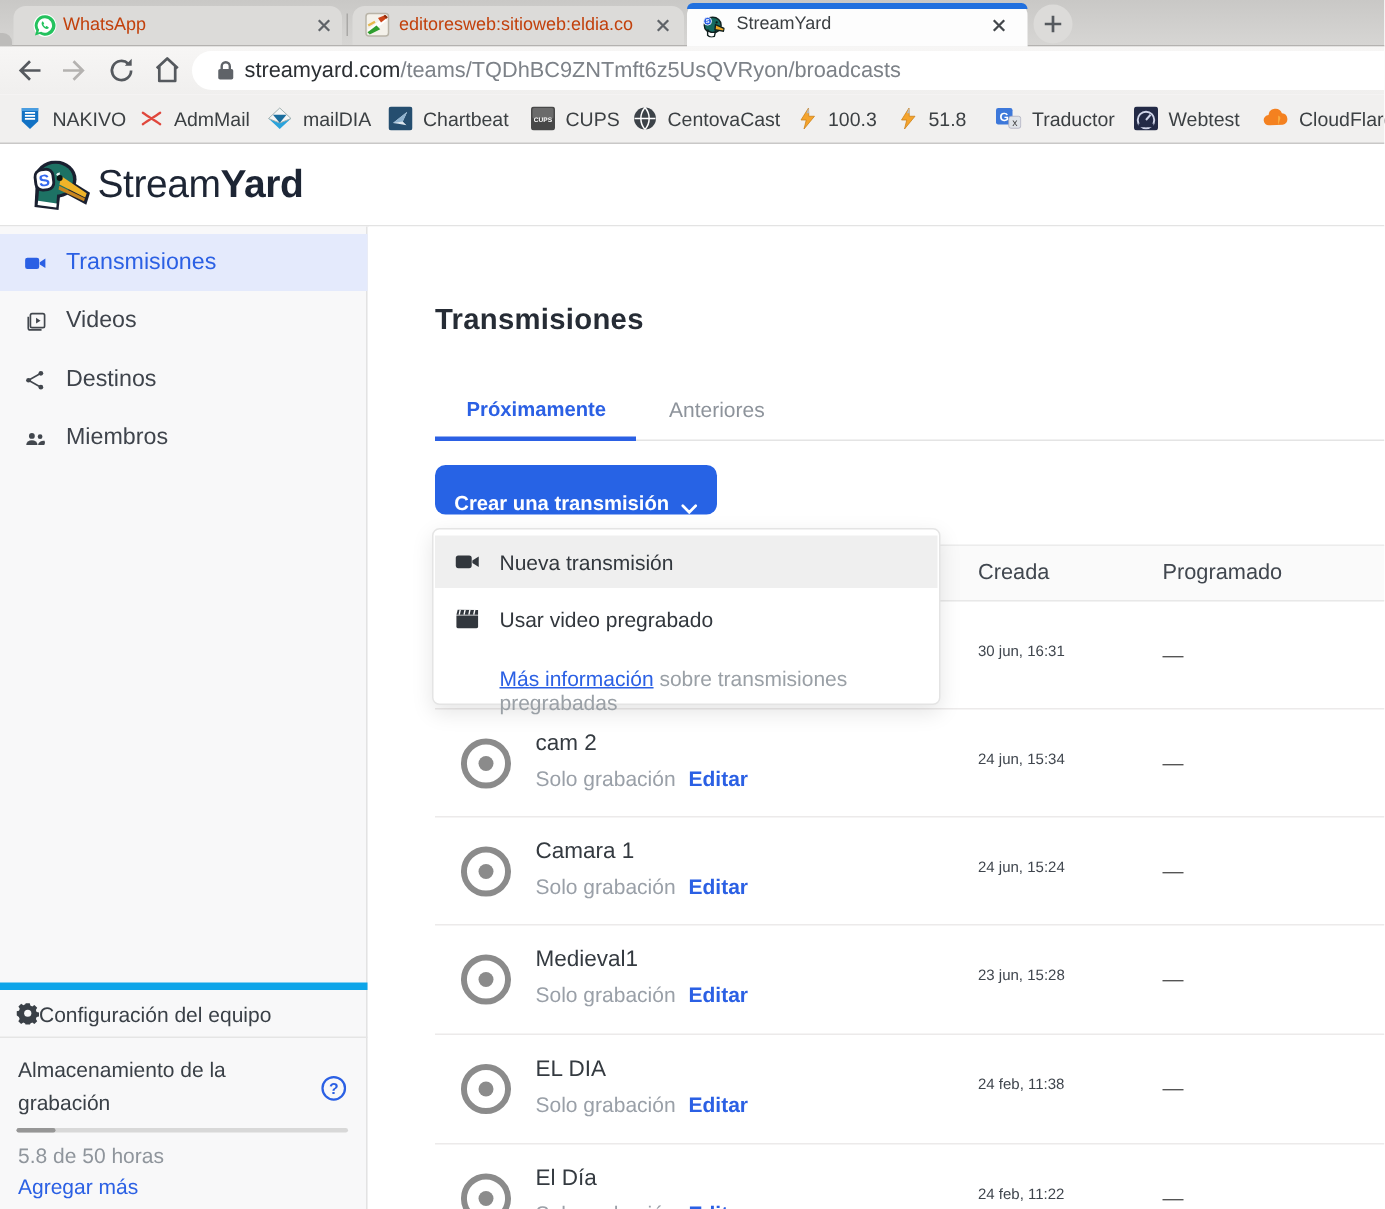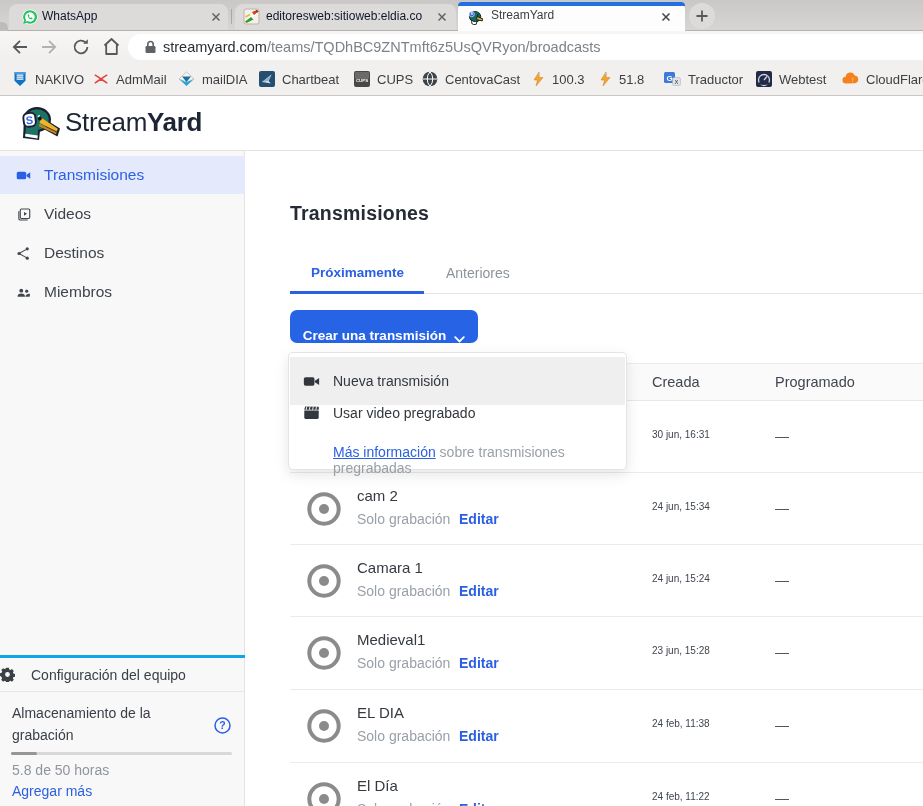--- a/index.html
+++ b/index.html
@@ -3,41 +3,41 @@
 <meta charset="utf-8">
 <style>
 * { margin:0; padding:0; box-sizing:border-box; }
 html,body { width:923px; height:806px; overflow:hidden; font-family:"Liberation Sans",sans-serif; background:#fff; position:relative; }
 .abs { position:absolute; }
 
 #tabstrip { position:absolute; top:0; left:0; width:923px; height:31px; background:linear-gradient(#c9c8c6,#d7d6d4); }
 .tab { position:absolute; top:4px; height:26px; border-radius:8px 8px 0 0; background:#dcdbd9; }
 .tab.active { background:#fdfdfd; }
 .tab .stripe { position:absolute; top:0; left:0; right:0; height:3.5px; background:#2170df; border-radius:8px 8px 0 0; }
-.tabtitle { position:absolute; top:5px; font-size:12px; color:#0f172a; white-space:nowrap; overflow:hidden; }
+.tabtitle { position:absolute; top:5px; font-size:12px; color:#c2410c; white-space:nowrap; overflow:hidden; }
 .tabclose { position:absolute; top:6px; width:14px; height:14px; }
 .tabdiv { position:absolute; top:9px; width:1px; height:15px; background:#a9a8a6; }
 
 #toolbar { position:absolute; top:31px; left:0; width:923px; height:32px; background:linear-gradient(#f7f6f5,#f0efee); }
 #urlbar { position:absolute; left:128px; top:3px; height:26px; right:0; background:#fff; border-radius:13px 0 0 13px; }
 #urltext { position:absolute; left:35px; top:5px; font-size:14.5px; color:#7d8288; white-space:nowrap; }
 #urltext b { color:#2b2f33; font-weight:400; }
 
 #bookmarks { position:absolute; top:63px; left:0; width:923px; height:33px; background:#f1f0ef; border-bottom:1px solid #c9c8c7; }
 .bm { position:absolute; top:8px; height:16px; display:flex; align-items:center; gap:7px; font-size:13px; color:#3c4043; white-space:nowrap; }
 
 #appheader { position:absolute; top:96px; left:0; width:923px; height:55px; background:#fff; border-bottom:1px solid #e3e3e3; }
 #wordmark { position:absolute; left:65px; top:11px; font-size:26px; color:#1d2534; font-weight:500; letter-spacing:-0.3px; }
 #wordmark b { font-weight:800; }
 
 #sidebar { position:absolute; top:151px; left:0; width:245px; height:655px; background:#f8f8f9; border-right:1px solid #e3e3e3; }
 .sitem { position:absolute; left:0; width:245px; height:38px; display:flex; align-items:center; padding-left:16px; gap:13px; font-size:15.5px; color:#3f444c; }
 .sitem.on { background:#e4eafc; color:#2b60e4; }
 .sicon { width:15px; height:15px; flex:0 0 15px; }
-#cfgrow { position:absolute; top:504px; left:0; width:245px; height:36px; border-top:3px solid #0ea5e9; display:flex; align-items:center; gap:16px; font-size:14px; color:#3a4047; }
+#cfgrow { position:absolute; top:504px; left:0; width:245px; height:36px; border-top:5px solid #0ea5e9; display:flex; align-items:center; padding-left:11px; gap:0; font-size:14px; color:#3a4047; }
 #storage { position:absolute; top:540px; left:0; width:245px; height:115px; border-top:1px solid #e5e5e5; }
 #stor-label { position:absolute; left:12px; top:11px; width:160px; font-size:14px; line-height:21.5px; color:#3a4047; }
 #helpq { position:absolute; left:214px; top:25px; }
 #ptrack { position:absolute; left:11px; top:60px; width:221px; height:3px; background:#d8d8d8; border-radius:2px; }
 #pfill { width:26px; height:3px; background:#969696; border-radius:2px; }
 #hours { position:absolute; left:12px; top:70px; font-size:14px; color:#8f959c; }
 #addmore { position:absolute; left:12px; top:91px; font-size:14px; color:#2b60e4; }
 
 #content { position:absolute; top:151px; left:246px; width:677px; height:655px; background:#fff; }
 #h1 { position:absolute; left:44px; top:51px; font-size:19.5px; font-weight:700; color:#262c35; letter-spacing:0.2px; }
@@ -361,21 +361,21 @@
       <span class="redit">Editar</span>
     <span class="rdate">24 feb, 11:22</span>
       <span class="rdash">—</span>
   </div>
   <div id="newbtn">Crear una transmisión
     <svg width="11" height="7" viewBox="0 0 11 7">
         <path d="M1.2 1.2 5.5 5.5 9.8 1.2" stroke="#fff" stroke-width="1.8" fill="none" stroke-linecap="round"></path>
       </svg>
   </div>
   <div id="dropdown">
-    <div class="ditem" style="top:4px;background:#efefef;height:48px;">
+    <div class="ditem" style="top:4px;background:#efefef;height:35px;">
       <svg width="17" height="17" viewBox="0 0 20 20">
           <rect x="1" y="5" width="12.5" height="10" rx="2" fill="#32373d"></rect>
           <path d="M14 9 19 5.8v8.4L14 11z" fill="#32373d"></path>
         </svg>
       <span>Nueva transmisión</span>
     </div>
     <div class="ditem" style="top:44px;">
       <svg width="17" height="17" viewBox="0 0 20 20">
           <path d="M1.5 7.5h17V16a1.5 1.5 0 0 1-1.5 1.5H3A1.5 1.5 0 0 1 1.5 16z" fill="#32373d"></path>
           <path d="M1.5 6.8 2.5 3 18.5 3.2 18.5 6.8z" fill="#32373d"></path>

